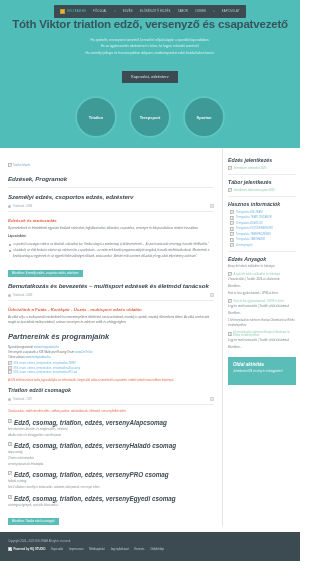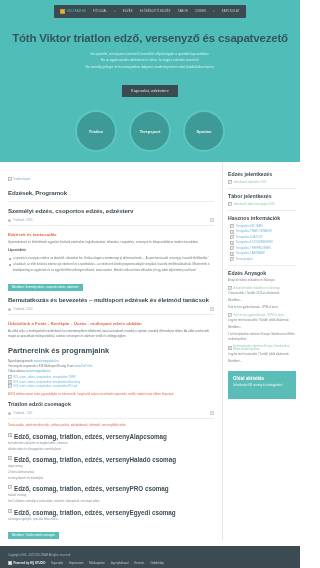--- a/index.html
+++ b/index.html
@@ -37,21 +37,21 @@
   .nav-item {
     font-size: 2.7px; color: #c9d2d6; letter-spacing: .25px;
     text-transform: uppercase; white-space: nowrap;
   }
   .nav-caret { font-size: 2.6px; color: #8e9aa1; }
 
   
   .hero-title {
     text-align: center; color: #34565c;
     font-size: 11.5px; font-weight: bold;
-    margin-top: 14px; letter-spacing: -.2px;
+    letter-spacing: -.2px;
   }
   .hero-sub {
     text-align: center; color: #d9f2f1;
     font-size: 3.1px; line-height: 2.1;
     margin-top: 7px;
   }
   .hero-btnwrap { text-align: center; margin-top: 8px; }
   .hero-btn {
     display: inline-block; background: #3c4a52; color: #e4eef0;
     font-size: 3.6px; padding: 4px 9px; border: 0; cursor: pointer;
@@ -62,21 +62,21 @@
   .circles { display: flex; justify-content: center; gap: 12px; margin-top: 13px; }
   .circle {
     width: 42px; height: 42px; border-radius: 50%;
     background: #3e9a96;
     border: 2px solid #5cc6c1;
     display: flex; align-items: center; justify-content: center;
     color: #eaf7f6; font-size: 4px; font-weight: bold; cursor: pointer;
   }
 
   
-  .cols { display: flex; background: #fff; }
+  .cols { display: flex; background: #fff; font-style: italic; }
   .main { width: 222px; padding: 5px 8px 0 8px; }
   .divider { width: 1px; background: #e6e6e6; }
   .side { width: 77px; padding: 5px 4px 0 5px; }
 
   
   .thumb-broken {
     display: inline-flex; align-items: center; gap: 1px;
     font-size: 2.6px; color: #7aa3c4;
   }
   .broken-ico {

